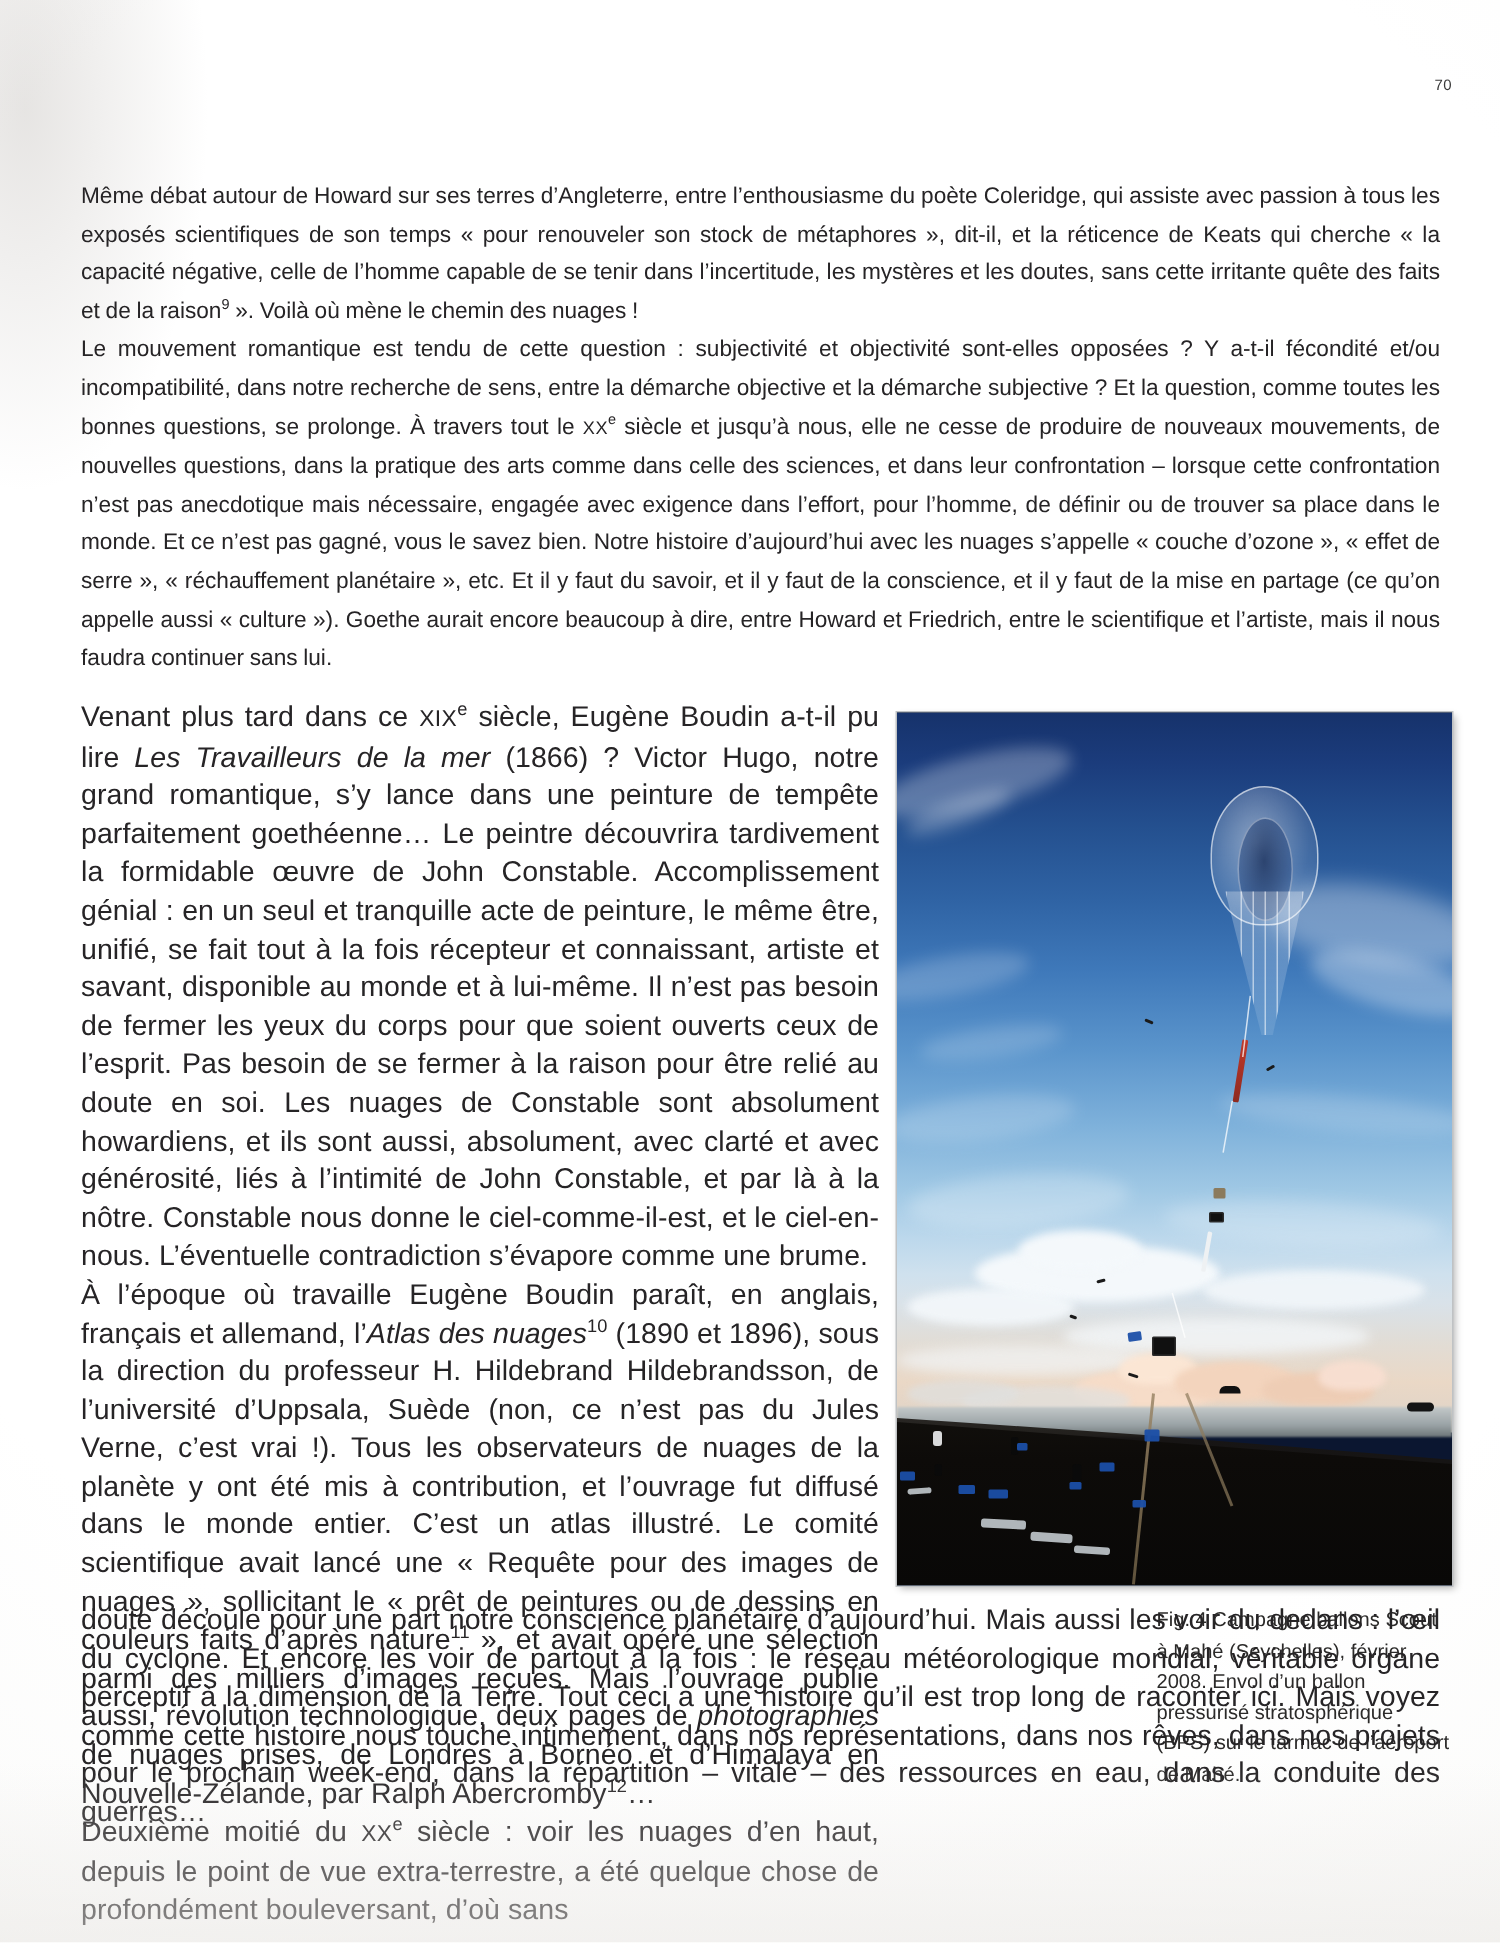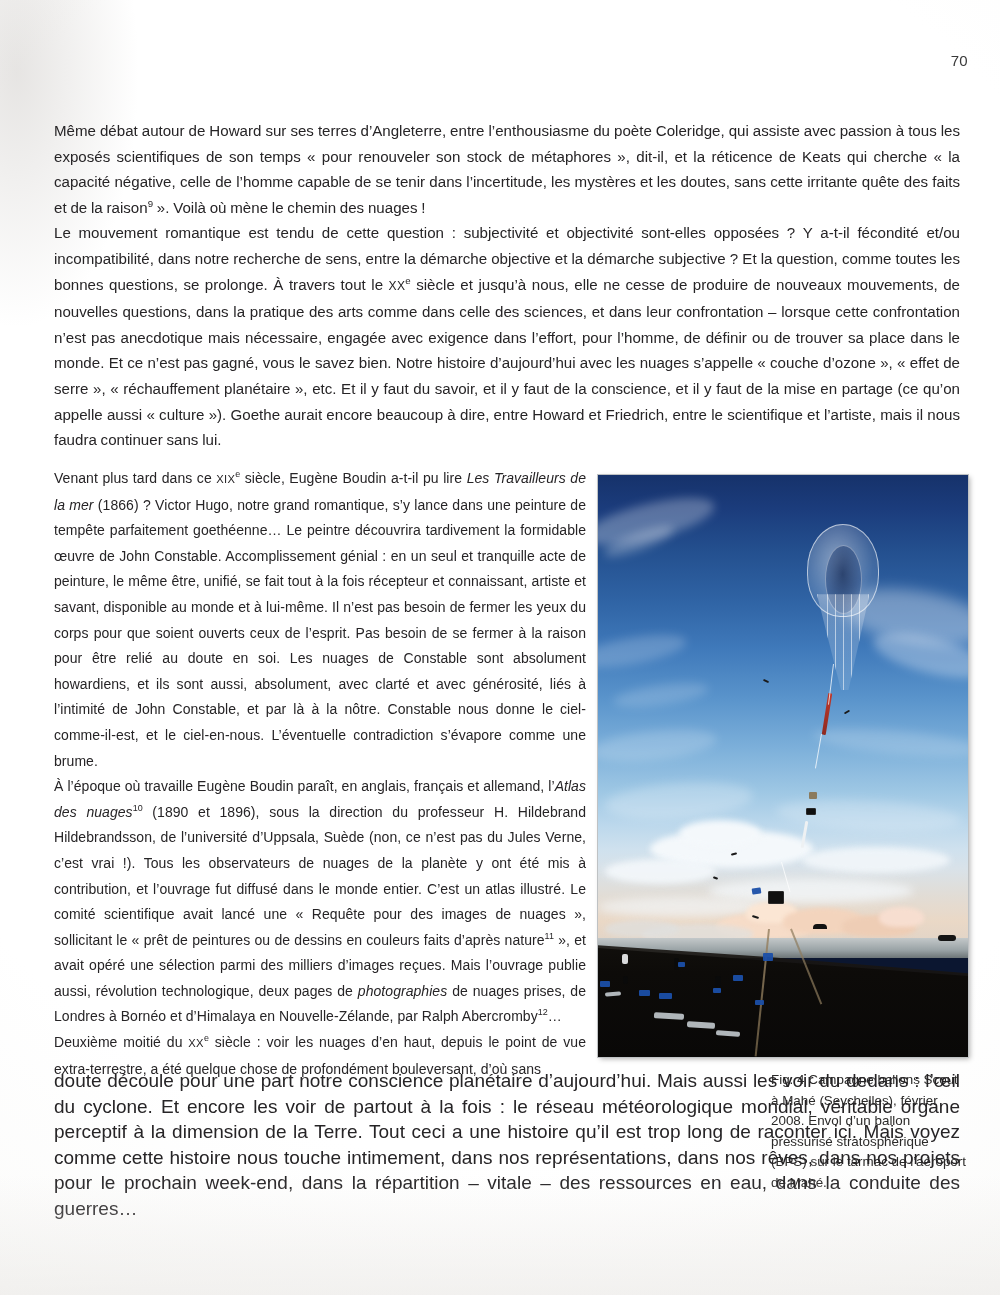--- a/index.html
+++ b/index.html
@@ -25,35 +25,35 @@
     pointer-events:none;
   }
   #page:after{
     content:"";position:absolute;right:0;bottom:0;width:100%;height:120px;
     background:linear-gradient(0deg, rgba(233,231,228,.55), rgba(255,255,255,0));
     pointer-events:none;
   }
 
   .folio{
     position:absolute;top:52px;right:32px;
-    font-size:15px;color:#3a3a3a;letter-spacing:.3px;
+    font-size:10px;color:#3a3a3a;letter-spacing:.3px;
   }
 
   
   .col-wide{
     position:absolute;left:54px;top:118px;width:906px;
     font-size:15.1px;line-height:25.6px;
     text-align:justify;
     color:#262426;
     -webkit-hyphens:none;hyphens:none;
     word-spacing:-0.4px;
   }
   .col-narrow{
     position:absolute;left:54px;top:466px;width:532px;
-    font-size:14px;line-height:25.6px;
+    font-size:19px;line-height:25.6px;
     text-align:justify;
     color:#262426;
   }
   .col-bottom{
     position:absolute;left:54px;top:1068px;width:906px;
     font-size:19px;line-height:25.6px;
     text-align:justify;
     color:#262426;
     word-spacing:-0.4px;
   }

